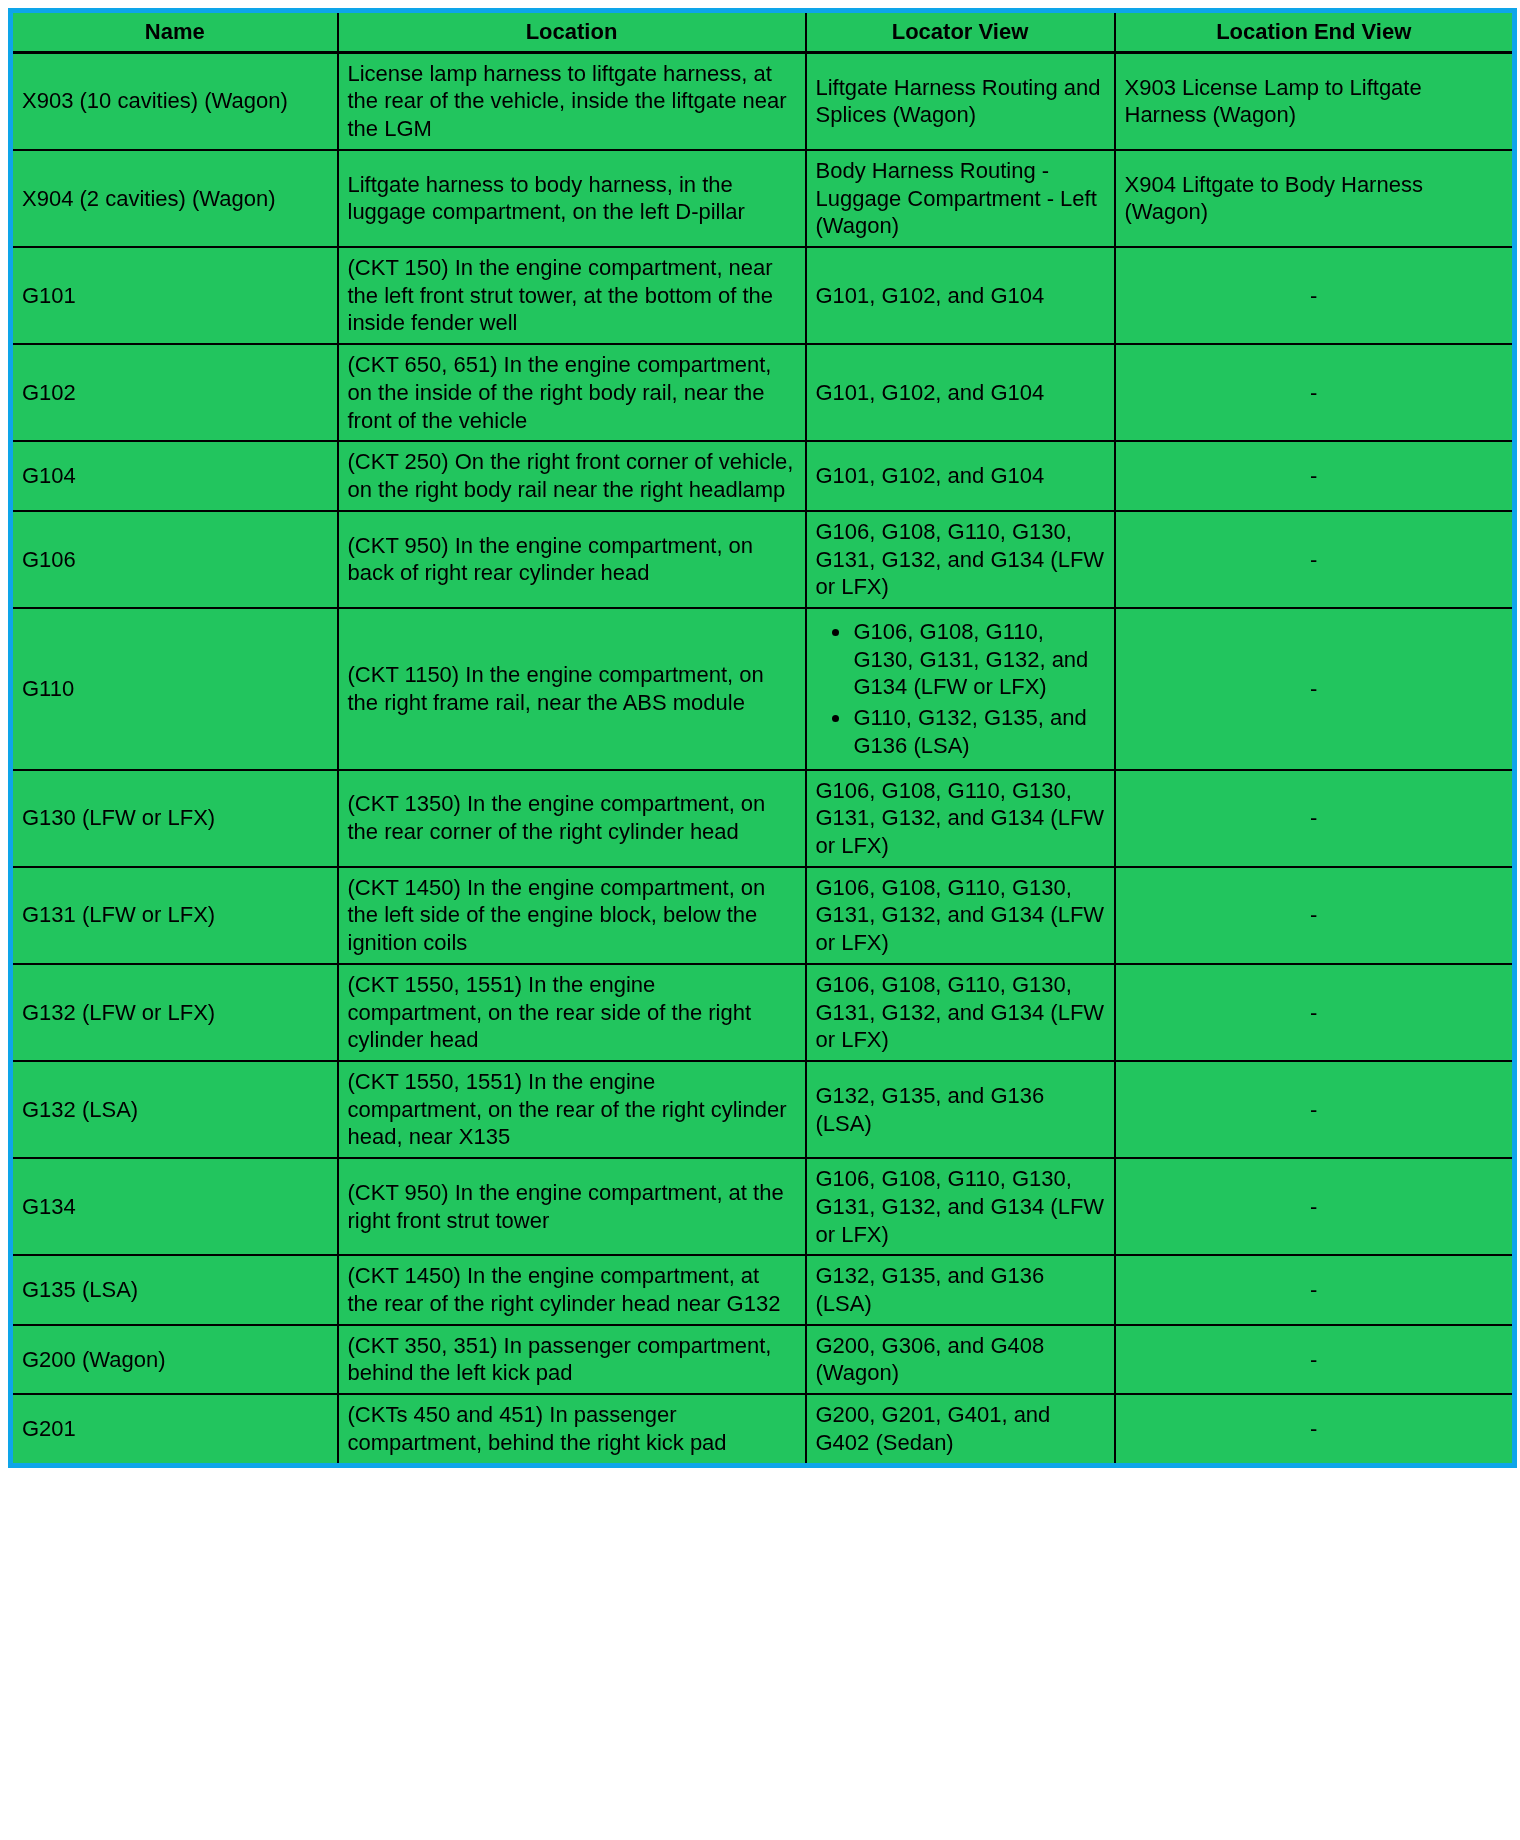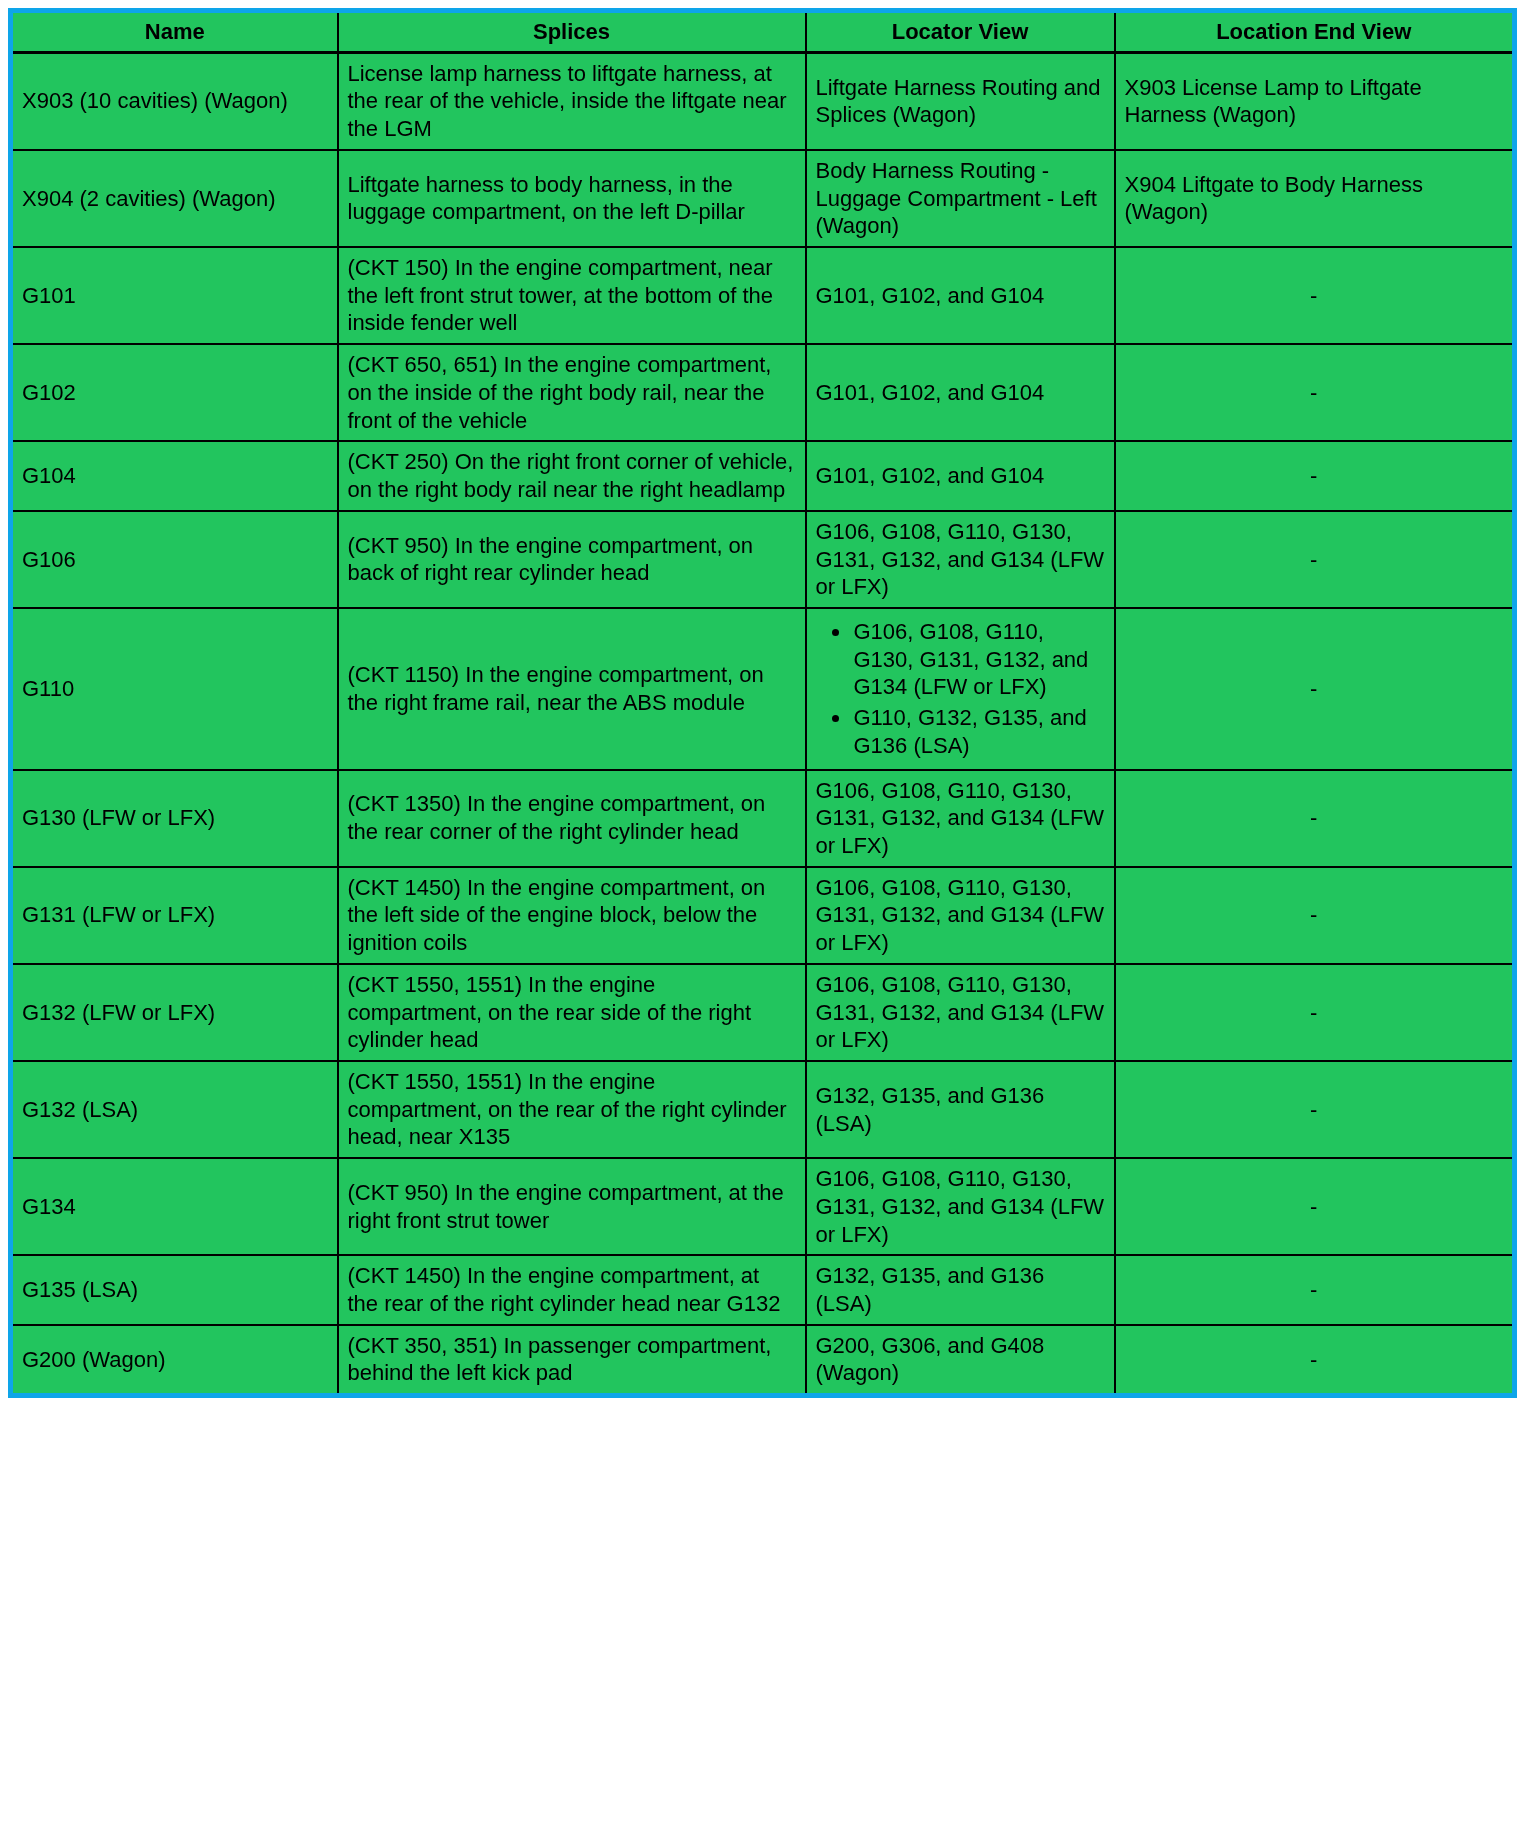--- a/index.html
+++ b/index.html
@@ -63,21 +63,21 @@
   <table class="grid">
     <colgroup>
       <col class="c-name">
       <col class="c-location">
       <col class="c-locator">
       <col class="c-connector">
     </colgroup>
     <thead>
       <tr>
         <th>Name</th>
-        <th>Splices</th>
+        <th>Location</th>
         <th>Locator View</th>
         <th>Location End View</th>
       </tr>
     </thead>
     <tbody id="table-body">
         <tr>
           <td>X903 (10 cavities) (Wagon)</td>
           <td>License lamp harness to liftgate harness, at the rear of the vehicle, inside the liftgate near the LGM</td>
           <td>Liftgate Harness Routing and Splices (Wagon)</td>
           <td>X903 License Lamp to Liftgate Harness (Wagon)</td>
@@ -158,15 +158,21 @@
           <td>(CKT 1450) In the engine compartment, at the rear of the right cylinder head near G132</td>
           <td>G132, G135, and G136 (LSA)</td>
           <td class="dash">-</td>
         </tr>
         <tr>
           <td>G200 (Wagon)</td>
           <td>(CKT 350, 351) In passenger compartment, behind the left kick pad</td>
           <td>G200, G306, and G408 (Wagon)</td>
           <td class="dash">-</td>
         </tr>
+        <tr>
+          <td>G201</td>
+          <td>(CKTs 450 and 451) In passenger compartment, behind the right kick pad</td>
+          <td>G200, G201, G401, and G402 (Sedan)</td>
+          <td class="dash">-</td>
+        </tr>
       </tbody>
   </table>
 </div>
 
 </body></html>

